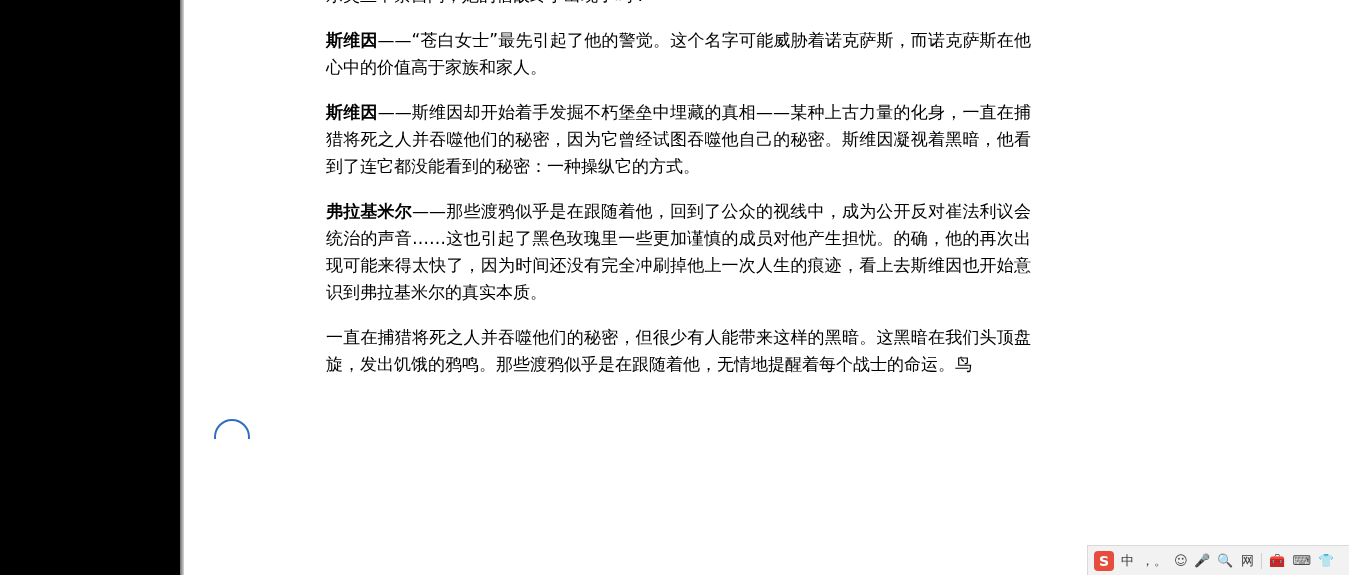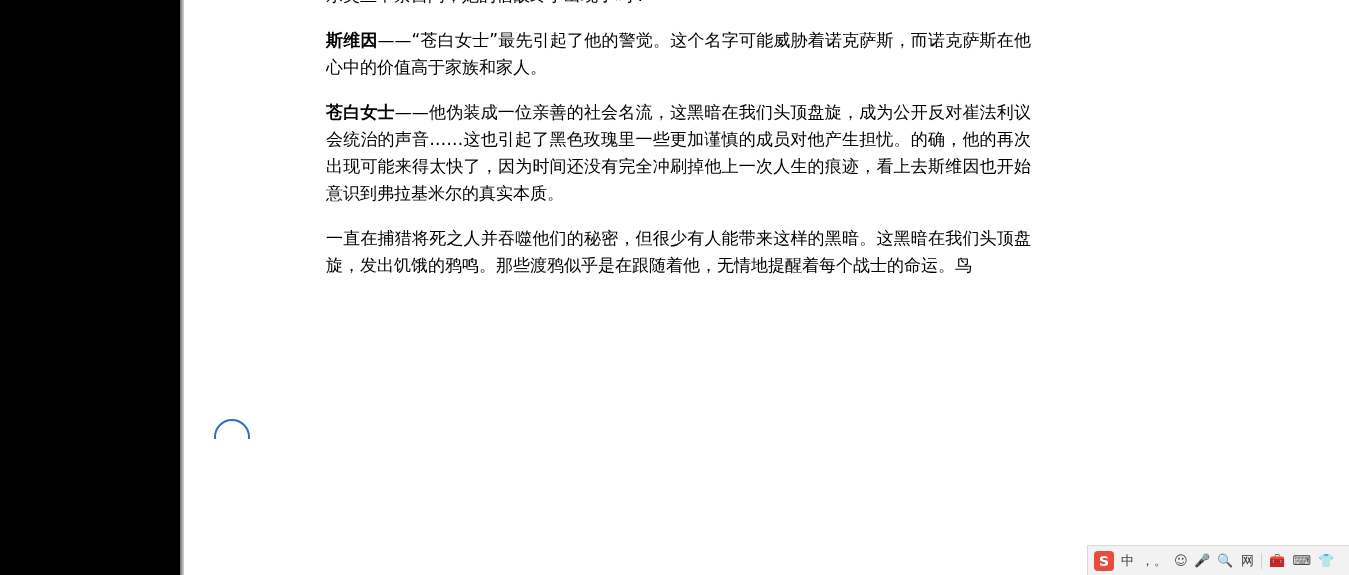--- a/index.html
+++ b/index.html
@@ -135,23 +135,26 @@
 
       <p class="para">
         <span class="speaker"></span><span>乐芙兰不禁自问，她的宿敌终于出现了吗？</span>
       </p>
 
       <p class="para">
         <span class="speaker">斯维因</span><span>——“苍白女士”最先引起了他的警觉。这个名字可能威胁着诺克萨斯，而诺克萨斯在他心中的价值高于家族和家人。</span>
       </p>
 
 
+      <p class="para">
+        <span class="speaker">斯维因</span><span>——斯维因却开始着手发掘不朽堡垒中埋藏的真相——某种上古力量的化身，一直在捕猎将死之人并吞噬他们的秘密，因为它曾经试图吞噬他自己的秘密。斯维因凝视着黑暗，他看到了连它都没能看到的秘密：一种操纵它的方式。</span>
+      </p>
 
       <p class="para">
-        <span class="speaker">苍白女士</span><span>——他伪装成一位亲善的社会名流，这黑暗在我们头顶盘旋，成为公开反对崔法利议会统治的声音……这也引起了黑色玫瑰里一些更加谨慎的成员对他产生担忧。的确，他的再次出现可能来得太快了，因为时间还没有完全冲刷掉他上一次人生的痕迹，看上去斯维因也开始意识到弗拉基米尔的真实本质。</span>
+        <span class="speaker">弗拉基米尔</span><span>——那些渡鸦似乎是在跟随着他，回到了公众的视线中，成为公开反对崔法利议会统治的声音……这也引起了黑色玫瑰里一些更加谨慎的成员对他产生担忧。的确，他的再次出现可能来得太快了，因为时间还没有完全冲刷掉他上一次人生的痕迹，看上去斯维因也开始意识到弗拉基米尔的真实本质。</span>
       </p>
 
       <p class="para">
         <span class="speaker"></span><span>一直在捕猎将死之人并吞噬他们的秘密，但很少有人能带来这样的黑暗。这黑暗在我们头顶盘旋，发出饥饿的鸦鸣。那些渡鸦似乎是在跟随着他，无情地提醒着每个战士的命运。鸟</span>
       </p>
 
     </div>
 
     <div class="corner-circle"></div>
   </div>

